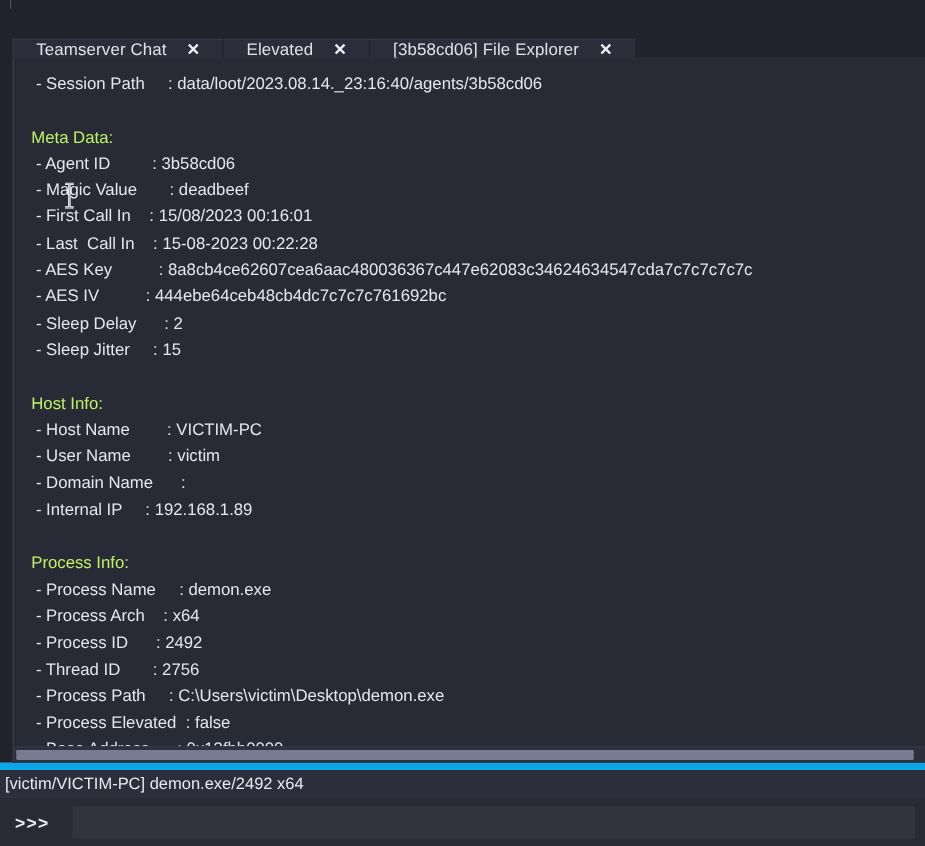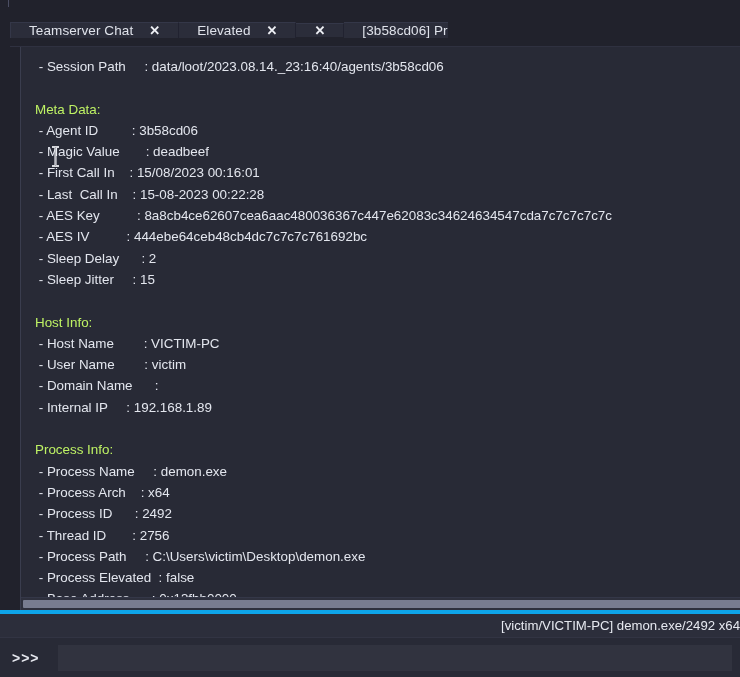--- a/index.html
+++ b/index.html
@@ -40,21 +40,21 @@
     height: 7px;
     background: #4b4e63;
   }
 
   
   .tabbar {
     flex: 0 0 auto;
     height: 34px;
     background: #21222c;
     display: flex;
-    align-items: center;
+    align-items: flex-end;
     padding-left: 10px;
     box-sizing: border-box;
     position: relative;
   }
   .tabbar::after {
     content: "";
     position: absolute;
     left: 10px;
     right: 0;
     bottom: 0;
@@ -92,21 +92,21 @@
     padding-right: 0;
     border-right: none;
     overflow: hidden;
   }
 
   
   .console-wrap {
     flex: 1 1 auto;
     position: relative;
     background: #282a36;
-    margin-left: 20px;
+    margin-left: 10px;
     border-left: 1px solid #3a3d4e;
     overflow: hidden;
     min-height: 0;
   }
   .console {
     position: absolute;
     inset: 0 0 12px 0;
     padding: 9px 0 0 14px;
     box-sizing: border-box;
     font-size: 13.4px;
@@ -152,22 +152,21 @@
   .statusbar {
     flex: 0 0 auto;
     height: 27px;
     background: #2c2e3b;
     display: flex;
     align-items: center;
     padding-left: 4px;
     font-size: 13.2px;
     color: #e6e9f0;
     box-sizing: border-box;
-    border-top: 4px solid #0ea5e9;
-    justify-content: flex-end;
+    border-top: 6px solid #0ea5e9;
   }
 
   
   .promptbar {
     flex: 0 0 auto;
     height: 40px;
     background: #282a36;
     display: flex;
     align-items: center;
     box-sizing: border-box;
@@ -220,24 +219,22 @@
   <div class="tabbar">
     <div class="tab">
       <span class="tab-label">Teamserver Chat</span>
       <span class="tab-close">✕</span>
     </div>
     <div class="tab">
       <span class="tab-label">Elevated</span>
       <span class="tab-close">✕</span>
     </div>
     <div class="tab">
+      <span class="tab-label">[3b58cd06] File Explorer</span>
       <span class="tab-close">✕</span>
-    </div>
-    <div class="tab partial">
-      <span class="tab-label">[3b58cd06] Pr</span>
     </div>
   </div>
 
   <div class="console-wrap">
     <div class="console"><div class="line entry"> - Session Path     : data/loot/2023.08.14._23:16:40/agents/3b58cd06</div><div class="line blank">&nbsp;</div><div class="line section">Meta Data:</div><div class="line entry"> - Agent ID         : 3b58cd06</div><div class="line entry"> - Magic Value       : deadbeef</div><div class="line entry"> - First Call In    : 15/08/2023 00:16:01</div><div class="line entry"> - Last  Call In    : 15-08-2023 00:22:28</div><div class="line entry"> - AES Key          : 8a8cb4ce62607cea6aac480036367c447e62083c34624634547cda7c7c7c7c7c</div><div class="line entry"> - AES IV          : 444ebe64ceb48cb4dc7c7c7c761692bc</div><div class="line entry"> - Sleep Delay      : 2</div><div class="line entry"> - Sleep Jitter     : 15</div><div class="line blank">&nbsp;</div><div class="line section">Host Info:</div><div class="line entry"> - Host Name        : VICTIM-PC</div><div class="line entry"> - User Name        : victim</div><div class="line entry"> - Domain Name      :</div><div class="line entry"> - Internal IP     : 192.168.1.89</div><div class="line blank">&nbsp;</div><div class="line section">Process Info:</div><div class="line entry"> - Process Name     : demon.exe</div><div class="line entry"> - Process Arch    : x64</div><div class="line entry"> - Process ID      : 2492</div><div class="line entry"> - Thread ID       : 2756</div><div class="line entry"> - Process Path     : C:\Users\victim\Desktop\demon.exe</div><div class="line entry"> - Process Elevated  : false</div><div class="line entry"> - Base Address      : 0x13fbb0000</div></div>
     <div class="hscroll">
       <div class="thumb"></div>
     </div>
   </div>
 

